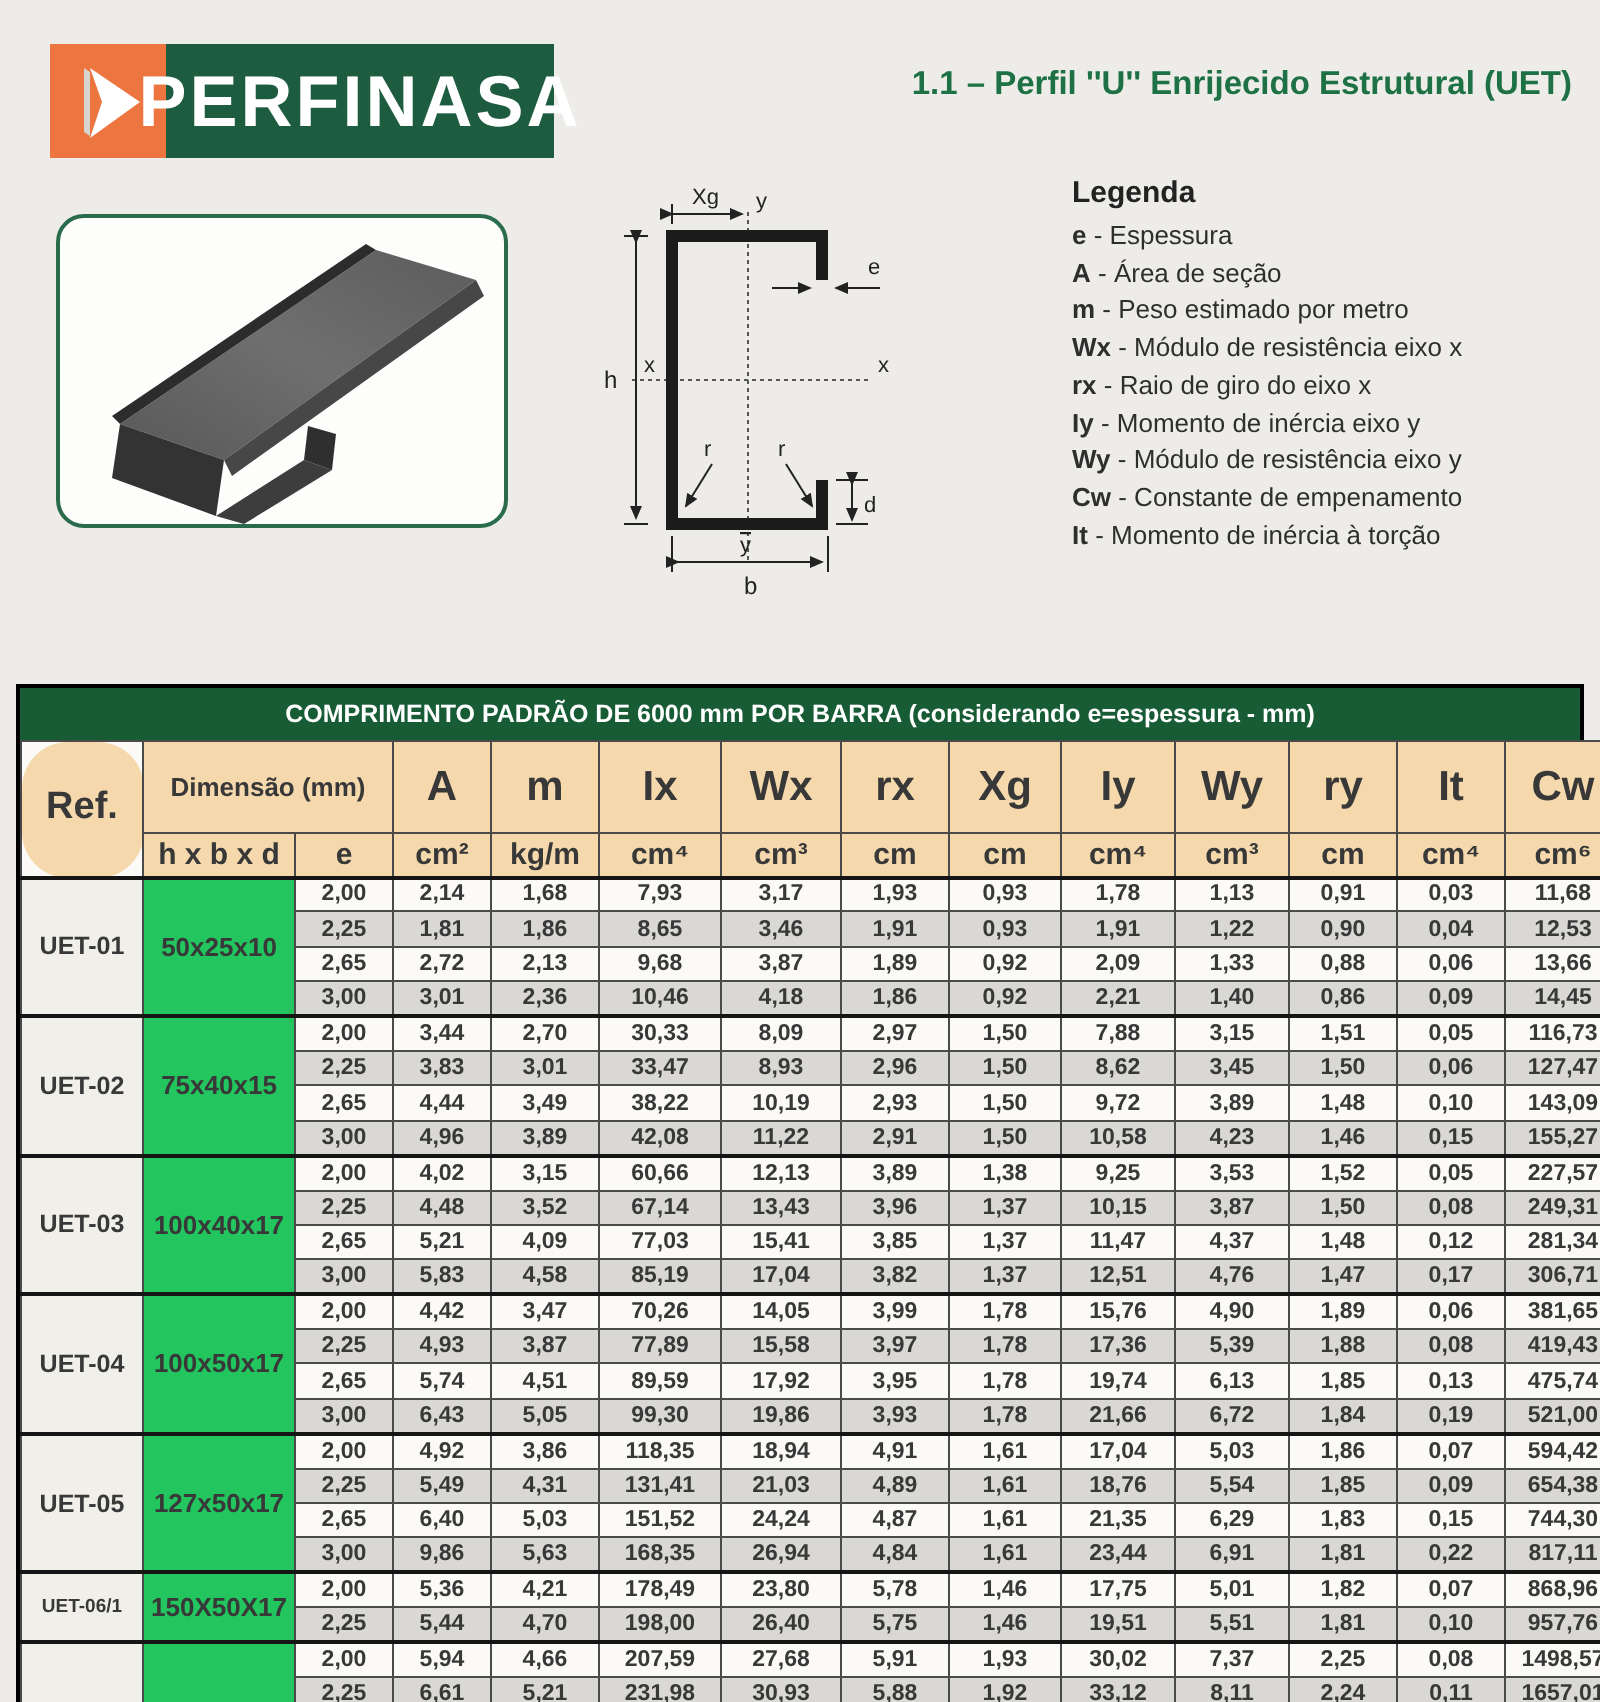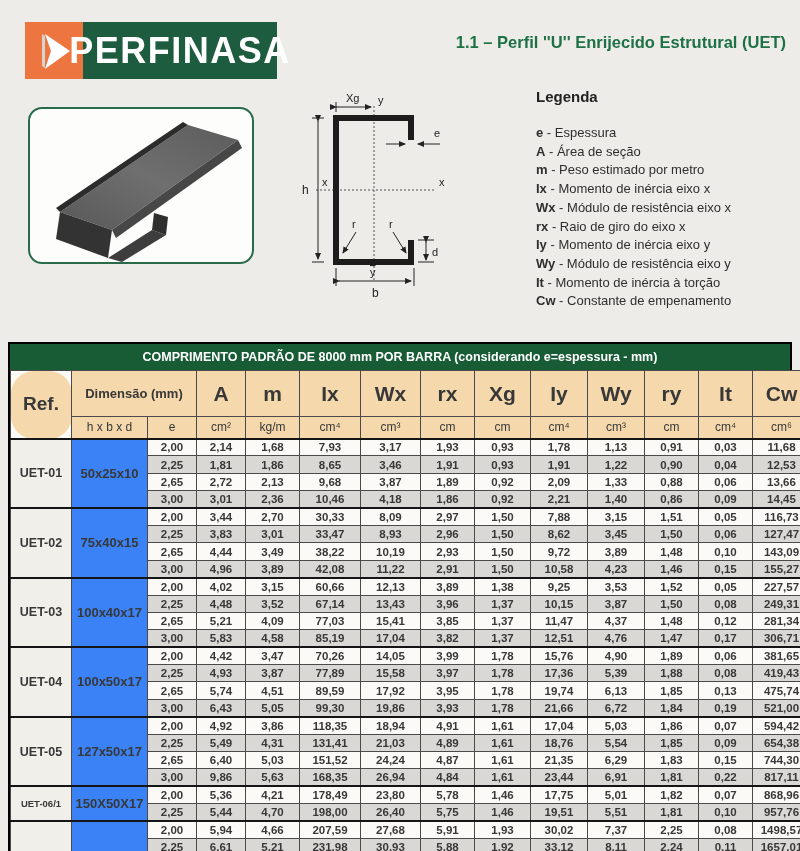--- a/index.html
+++ b/index.html
@@ -12,40 +12,40 @@
   .logo-icon { width:58px; height:57px; background:#ed7540; display:flex; align-items:center; justify-content:center; }
   .logo-textbox { width:194px; height:57px; background:#1e5c40; display:flex; align-items:center; justify-content:center; }
   .logo-text { color:#fff; font-size:36px; font-weight:bold; letter-spacing:1.5px; }
   .page-title { position:absolute; top:33px; right:14px; font-size:16.5px; font-weight:bold; color:#1e7145; }
 
   
   .photo-frame { position:absolute; top:107px; left:28px; width:226px; height:157px;
                  background:#fdfdfc; border:2px solid #2a6b4c; border-radius:14px; overflow:hidden; }
   .diagram { position:absolute; top:90px; left:294px; width:168px; height:212px; }
   .legend { position:absolute; top:88px; left:536px; width:256px; color:#2e2e2e; }
-  .legend-title { font-size:15px; font-weight:bold; margin-bottom:19px; color:#222; }
+  .legend-title { font-size:15px; font-weight:bold; margin-bottom:4px; color:#222; }
   .legend-item { font-size:13px; line-height:18.7px; }
   .legend-item b { font-weight:bold; }
 
   
   .table-wrap { position:absolute; top:342px; left:8px; width:784px; border:2px solid #000; background:#fbfaf7; }
   .banner { background:#185c36; color:#fff; font-size:12.5px; font-weight:bold; text-align:center;
             height:26px; line-height:26px; }
   table { width:100%; border-collapse:collapse; table-layout:fixed; }
   th, td { border:1px solid #4a4a4a; text-align:center; vertical-align:middle; color:#383838; overflow:hidden; white-space:nowrap; }
   thead th { background:#f5d9ad; }
   th.ref-h { font-size:19px; font-weight:bold;border-radius:23px; }
   th.dim-h { font-size:13px; font-weight:bold; height:46px; }
   th.prop-h { font-size:21px; font-weight:bold; }
-  th.sub-h { font-size:12px; font-weight:normal; height:22px; }
+  th.sub-h { font-size:15px; font-weight:bold; height:22px; }
   tbody td { height:17.4px; font-size:11.5px; font-weight:bold; background:#fbfaf7; }
   tbody tr.stripe td.val { background:#d9d8d4; }
   tbody td.ref-cell { background:#f1efe9; font-size:12.5px; }
   tbody td.ref-cell.small { font-size:9.5px; }
-  tbody td.dim-cell { background:#3b82f6; font-size:13px; }
+  tbody td.dim-cell { background:#22c55e; font-size:13px; }
   tbody tr.group-start td { border-top:2px solid #151515; }
 </style>
 </head>
 <body>
 
 <div class="page">
 
   <div class="logo">
     <div class="logo-icon">
       <svg width="58" height="57" viewBox="0 0 58 57">
@@ -130,32 +130,31 @@
       <text x="78" y="207" font-size="12" fill="#222">b</text>
     </svg>
   </div>
 
   <div class="legend">
     <div class="legend-title">Legenda</div>
     <div id="legend-items">
         <div class="legend-item"><b>e</b> - Espessura</div>
         <div class="legend-item"><b>A</b> - Área de seção</div>
         <div class="legend-item"><b>m</b> - Peso estimado por metro</div>
-        <div class="legend-item"><b>Ix</b> - Momento de inércia eixo x</div>
         <div class="legend-item"><b>Wx</b> - Módulo de resistência eixo x</div>
         <div class="legend-item"><b>rx</b> - Raio de giro do eixo x</div>
         <div class="legend-item"><b>Iy</b> - Momento de inércia eixo y</div>
         <div class="legend-item"><b>Wy</b> - Módulo de resistência eixo y</div>
+        <div class="legend-item"><b>Cw</b> - Constante de empenamento</div>
         <div class="legend-item"><b>It</b> - Momento de inércia à torção</div>
-        <div class="legend-item"><b>Cw</b> - Constante de empenamento</div>
       </div>
   </div>
 
   <div class="table-wrap">
-    <div class="banner">COMPRIMENTO PADRÃO DE 8000 mm POR BARRA (considerando e=espessura - mm)</div>
+    <div class="banner">COMPRIMENTO PADRÃO DE 6000 mm POR BARRA (considerando e=espessura - mm)</div>
     <table>
       <colgroup>
         <col style="width:61px">
           <col style="width:76px">
           <col style="width:49px">
           <col style="width:49px">
         <col style="width:54px">
           <col style="width:61px">
           <col style="width:60px">
           <col style="width:54px">

